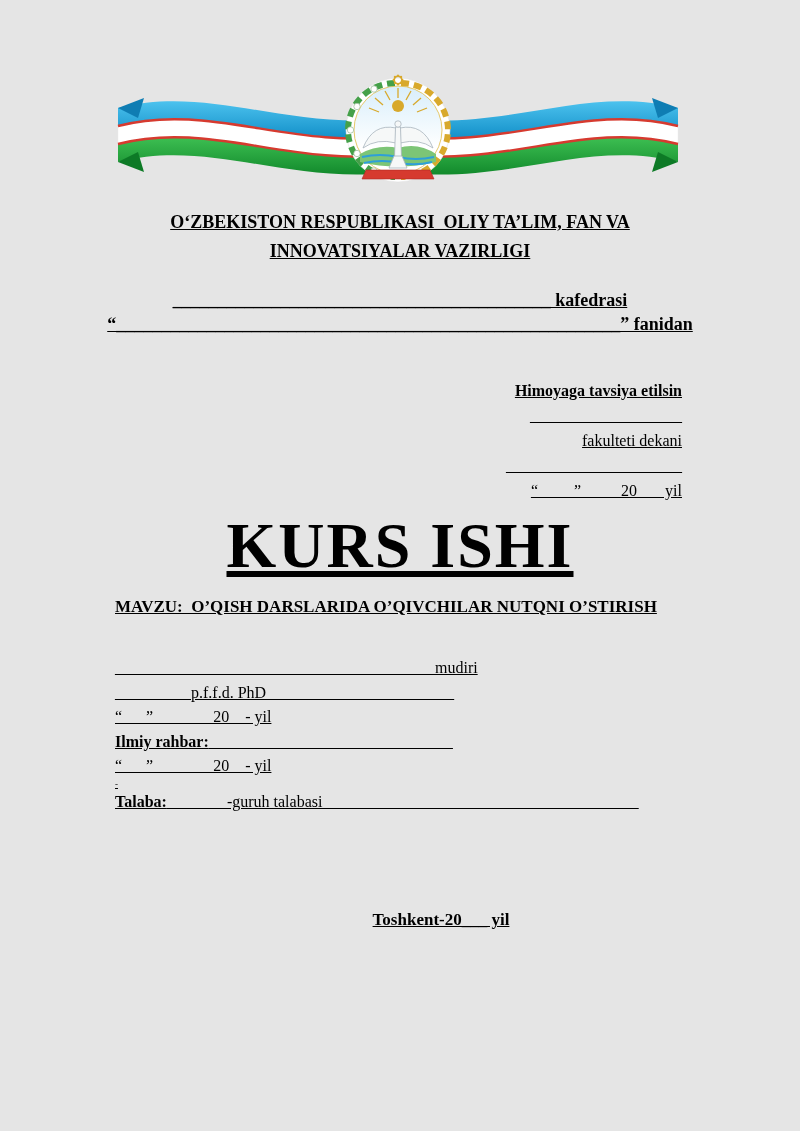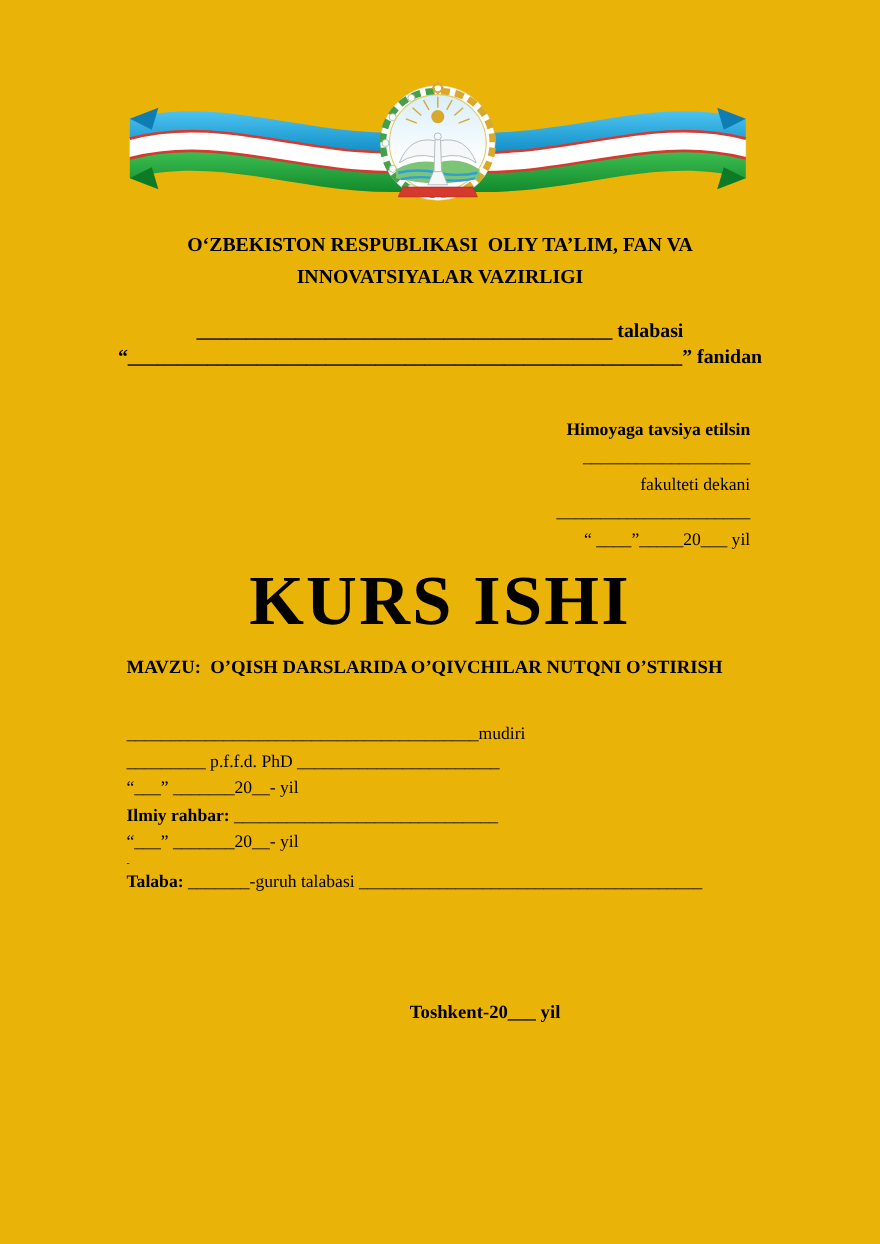--- a/index.html
+++ b/index.html
@@ -1,20 +1,20 @@
 <!DOCTYPE html>
 <html style="--flag-blue: #2ba8e0; --flag-green: #1fa038; --flag-red: #d63a2f; --gold: #d8a92c; --wreath-green: #45a049;"><head>
 <meta charset="utf-8">
 <style>
   * { margin:0; padding:0; box-sizing:border-box; }
   :root { --flag-red:#d63a2f; --gold:#d8a92c; --wreath-green:#45a049; --flag-blue:#2ba8e0; --flag-green:#1fa038; }
   html,body { background:#ffffff; }
   .page {
-    width:800px; height:1131px; background:#eab308; color:#000;
-    font-family:"Liberation Serif","DejaVu Serif",serif; overflow:hidden; margin:0 auto;
+    width:800px; height:1131px; background:#e5e5e5; color:#000;
+    font-family:"Liberation Serif","DejaVu Serif",serif; overflow:hidden; margin:0 auto;text-decoration:underline;
   }
   [data-bind] { white-space:pre-wrap; }
   .b { font-weight:bold; }
   .flag-wrap { width:580px; margin:72px auto 0; }
   .flag-svg { display:block; width:580px; height:116px; }
   .ministry { margin-top:20px; text-align:center; font-size:18px; font-weight:bold; line-height:29px; }
   .university { margin-top:2px; text-align:center; font-size:18px; font-weight:bold; line-height:30px; }
   .dept { margin-top:22px; text-align:center; font-size:18px; font-weight:bold; line-height:24px; }
   .approval { margin-top:42px; padding-right:118px; text-align:right; font-size:16px; line-height:25px; }
   .kurs { margin-top:6px; text-align:center; font-size:64px; font-weight:bold; letter-spacing:2px; line-height:74px; }
@@ -96,21 +96,21 @@
     </svg>
   </div>
 
   <div class="ministry">
     <div data-bind="doc.ministry.line1">O‘ZBEKISTON RESPUBLIKASI  OLIY TA’LIM, FAN VA</div>
     <div data-bind="doc.ministry.line2">INNOVATSIYALAR VAZIRLIGI</div>
   </div>
 
 
   <div class="dept">
-    <div data-bind="doc.dept.fakulteti">__________________________________________ talabasi</div>
+    <div data-bind="doc.dept.fakulteti">__________________________________________ kafedrasi</div>
     <div data-bind="doc.dept.fanidan">“________________________________________________________” fanidan</div>
   </div>
 
   <div class="approval">
     <div class="b" data-bind="doc.approval_right.title">Himoyaga tavsiya etilsin</div>
     <div data-bind="doc.approval_right.sign_line">___________________</div>
     <div data-bind="doc.approval_right.dekani">fakulteti dekani</div>
     <div data-bind="doc.approval_right.sign_line2">______________________</div>
     <div data-bind="doc.approval_right.date_line">“ ____”_____20___ yil</div>
   </div>

